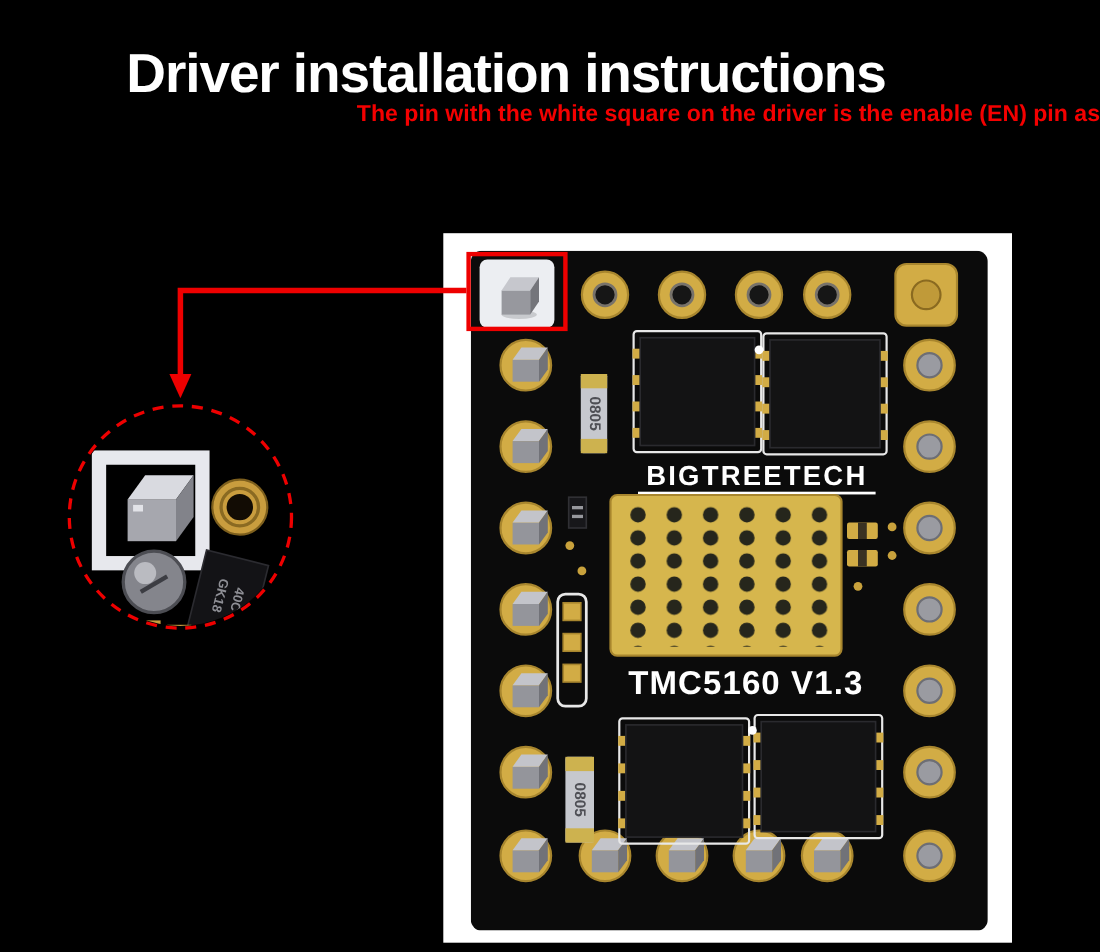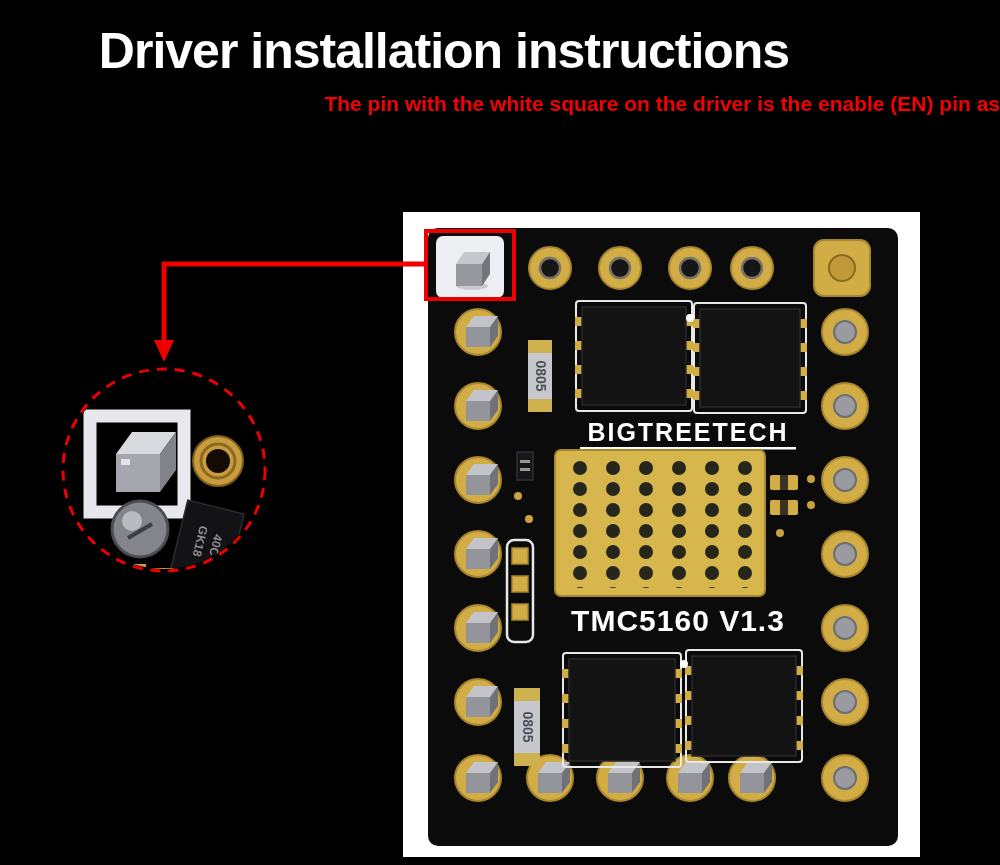--- a/index.html
+++ b/index.html
@@ -2,21 +2,21 @@
 <html><head>
 <meta charset="utf-8">
 <style>
   html,body{margin:0;padding:0;}
   body{
     width:1000px;height:865px;position:relative;overflow:hidden;
     background:#000;
     font-family:"Liberation Sans",sans-serif;
   }
   .title{
-    position:absolute;top:22px;left:0;width:888px;margin:0;
+    position:absolute;top:22px;left:0;width:888px;margin:16px;
     text-align:center;color:#fff;font-size:50px;font-weight:bold;
     letter-spacing:-1px;
   }
   .subtitle{
     position:absolute;top:90px;left:0;width:1000px;text-align:right;
     color:#f40000;font-size:21px;font-weight:bold;line-height:28px;
   }
   .subtitle span{display:block;}
   .panel{
     position:absolute;left:403px;top:212px;width:517px;height:645px;

